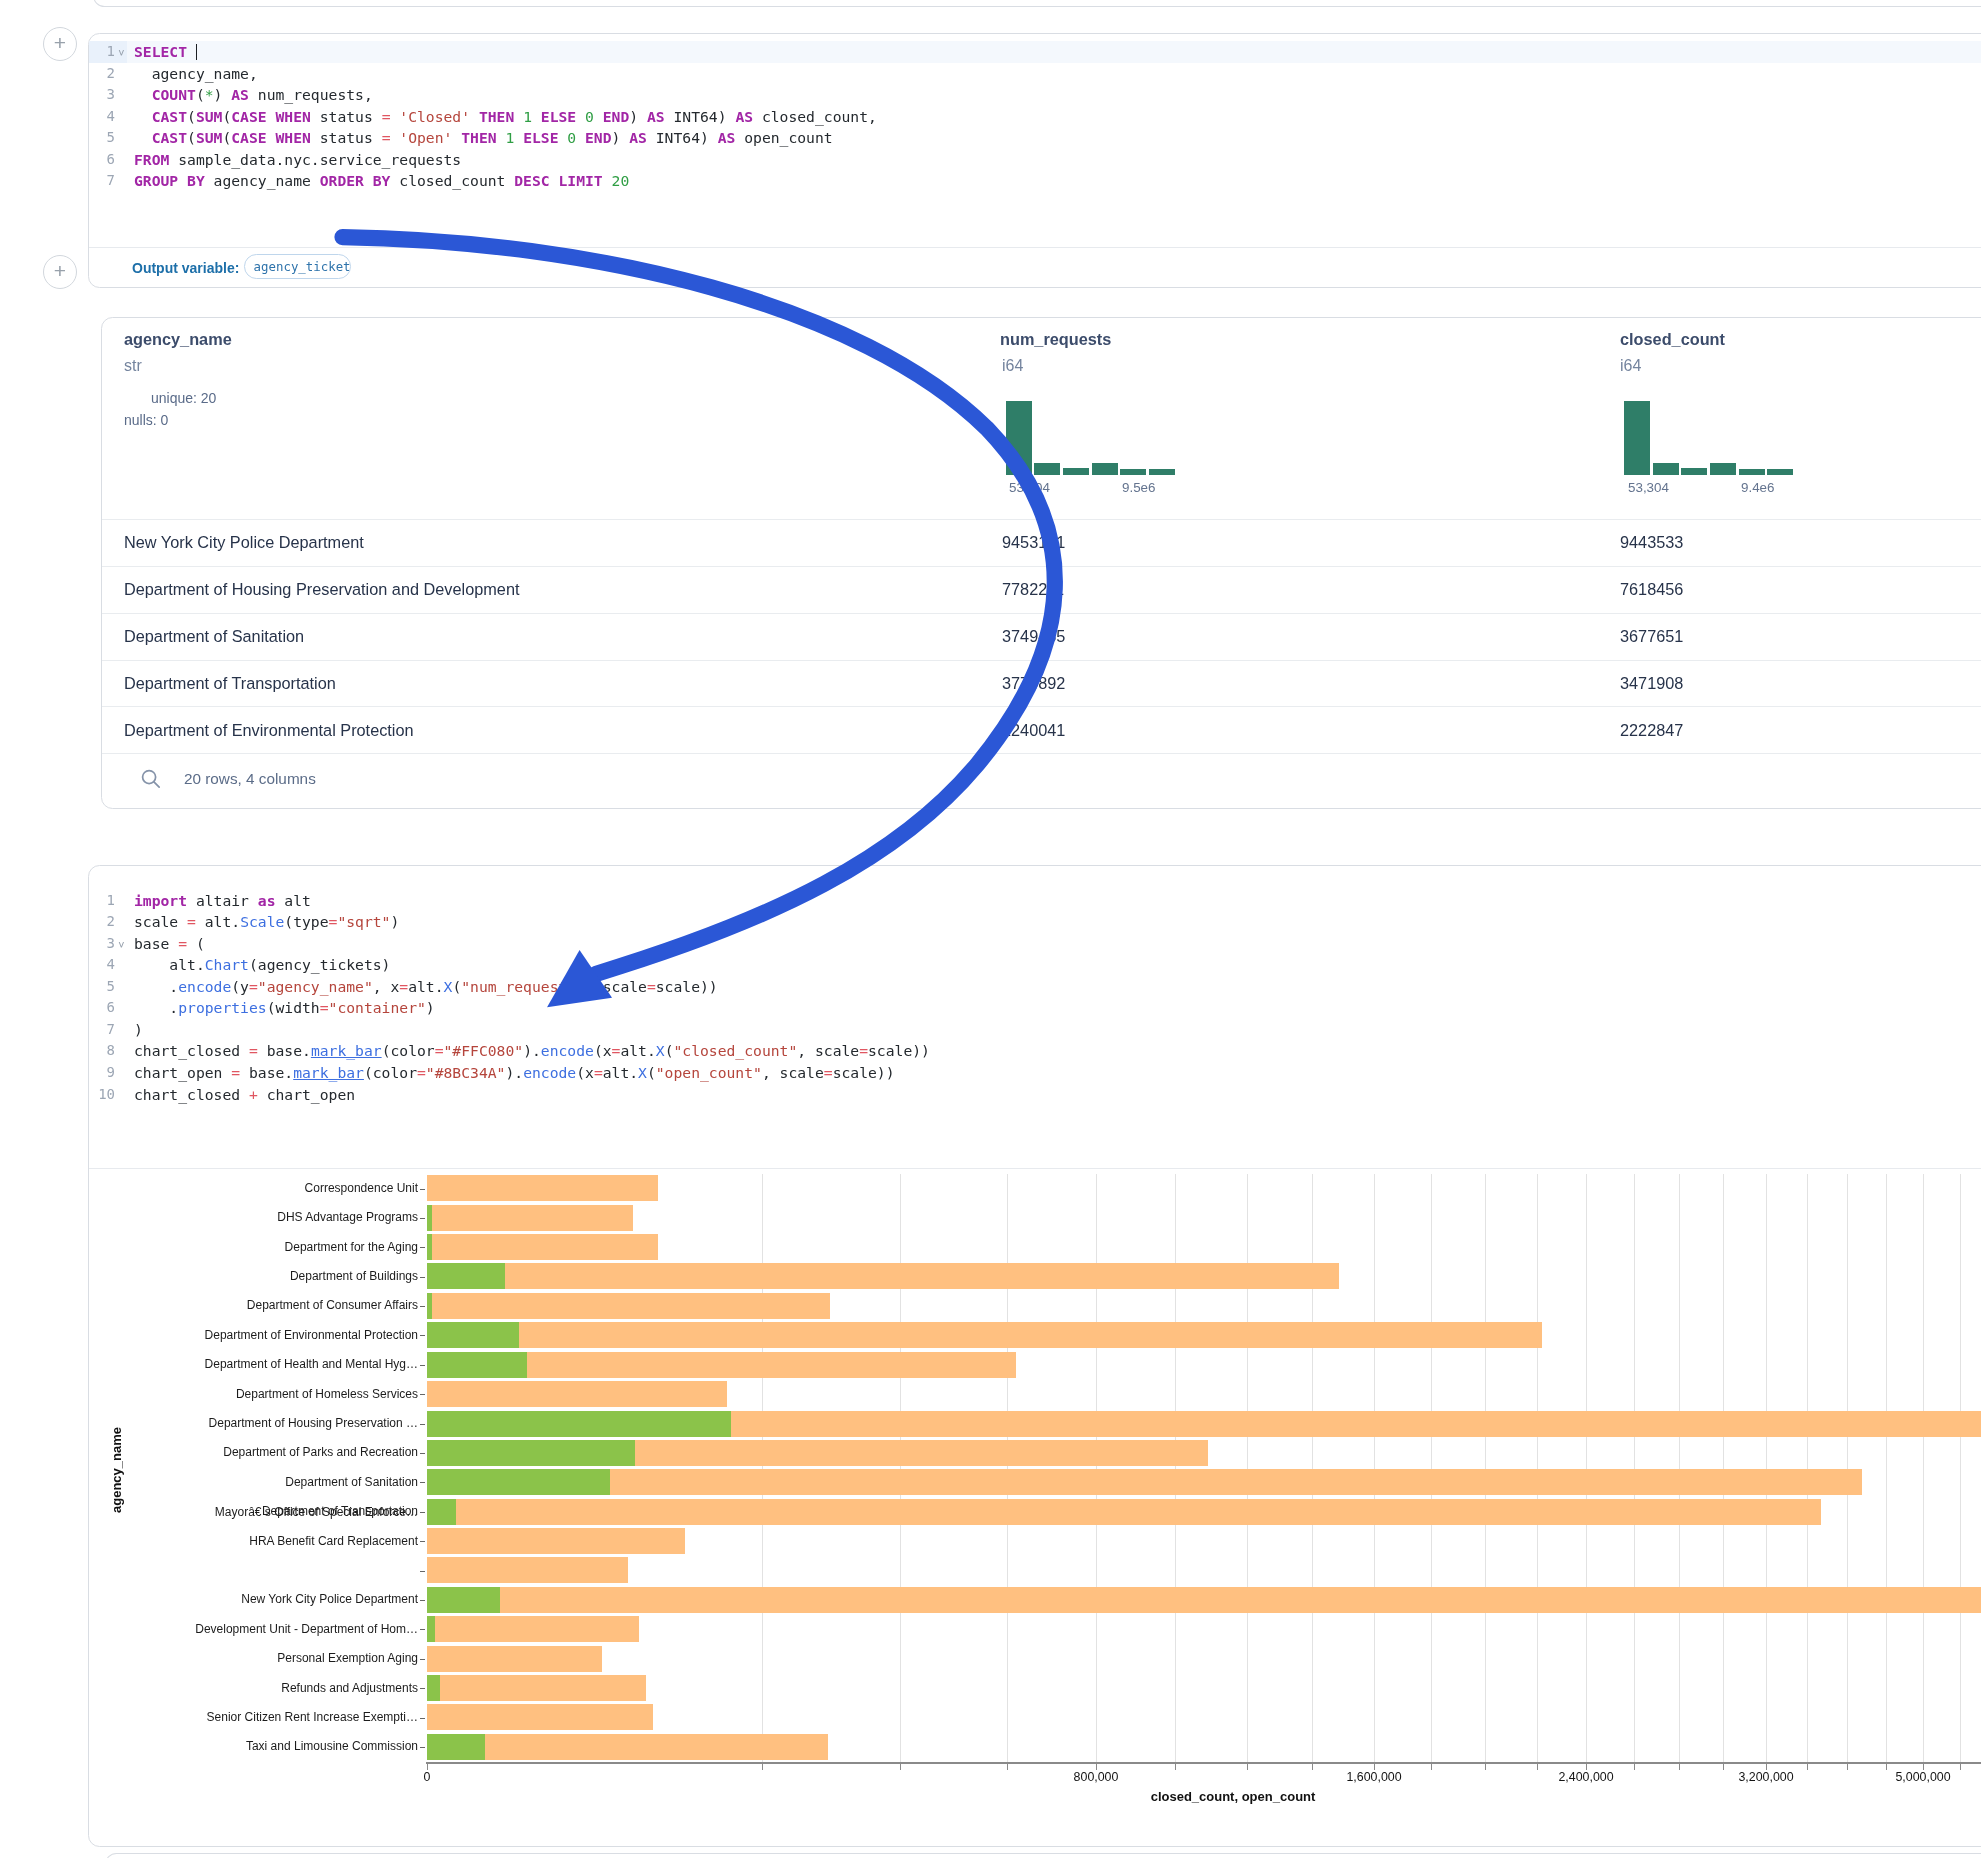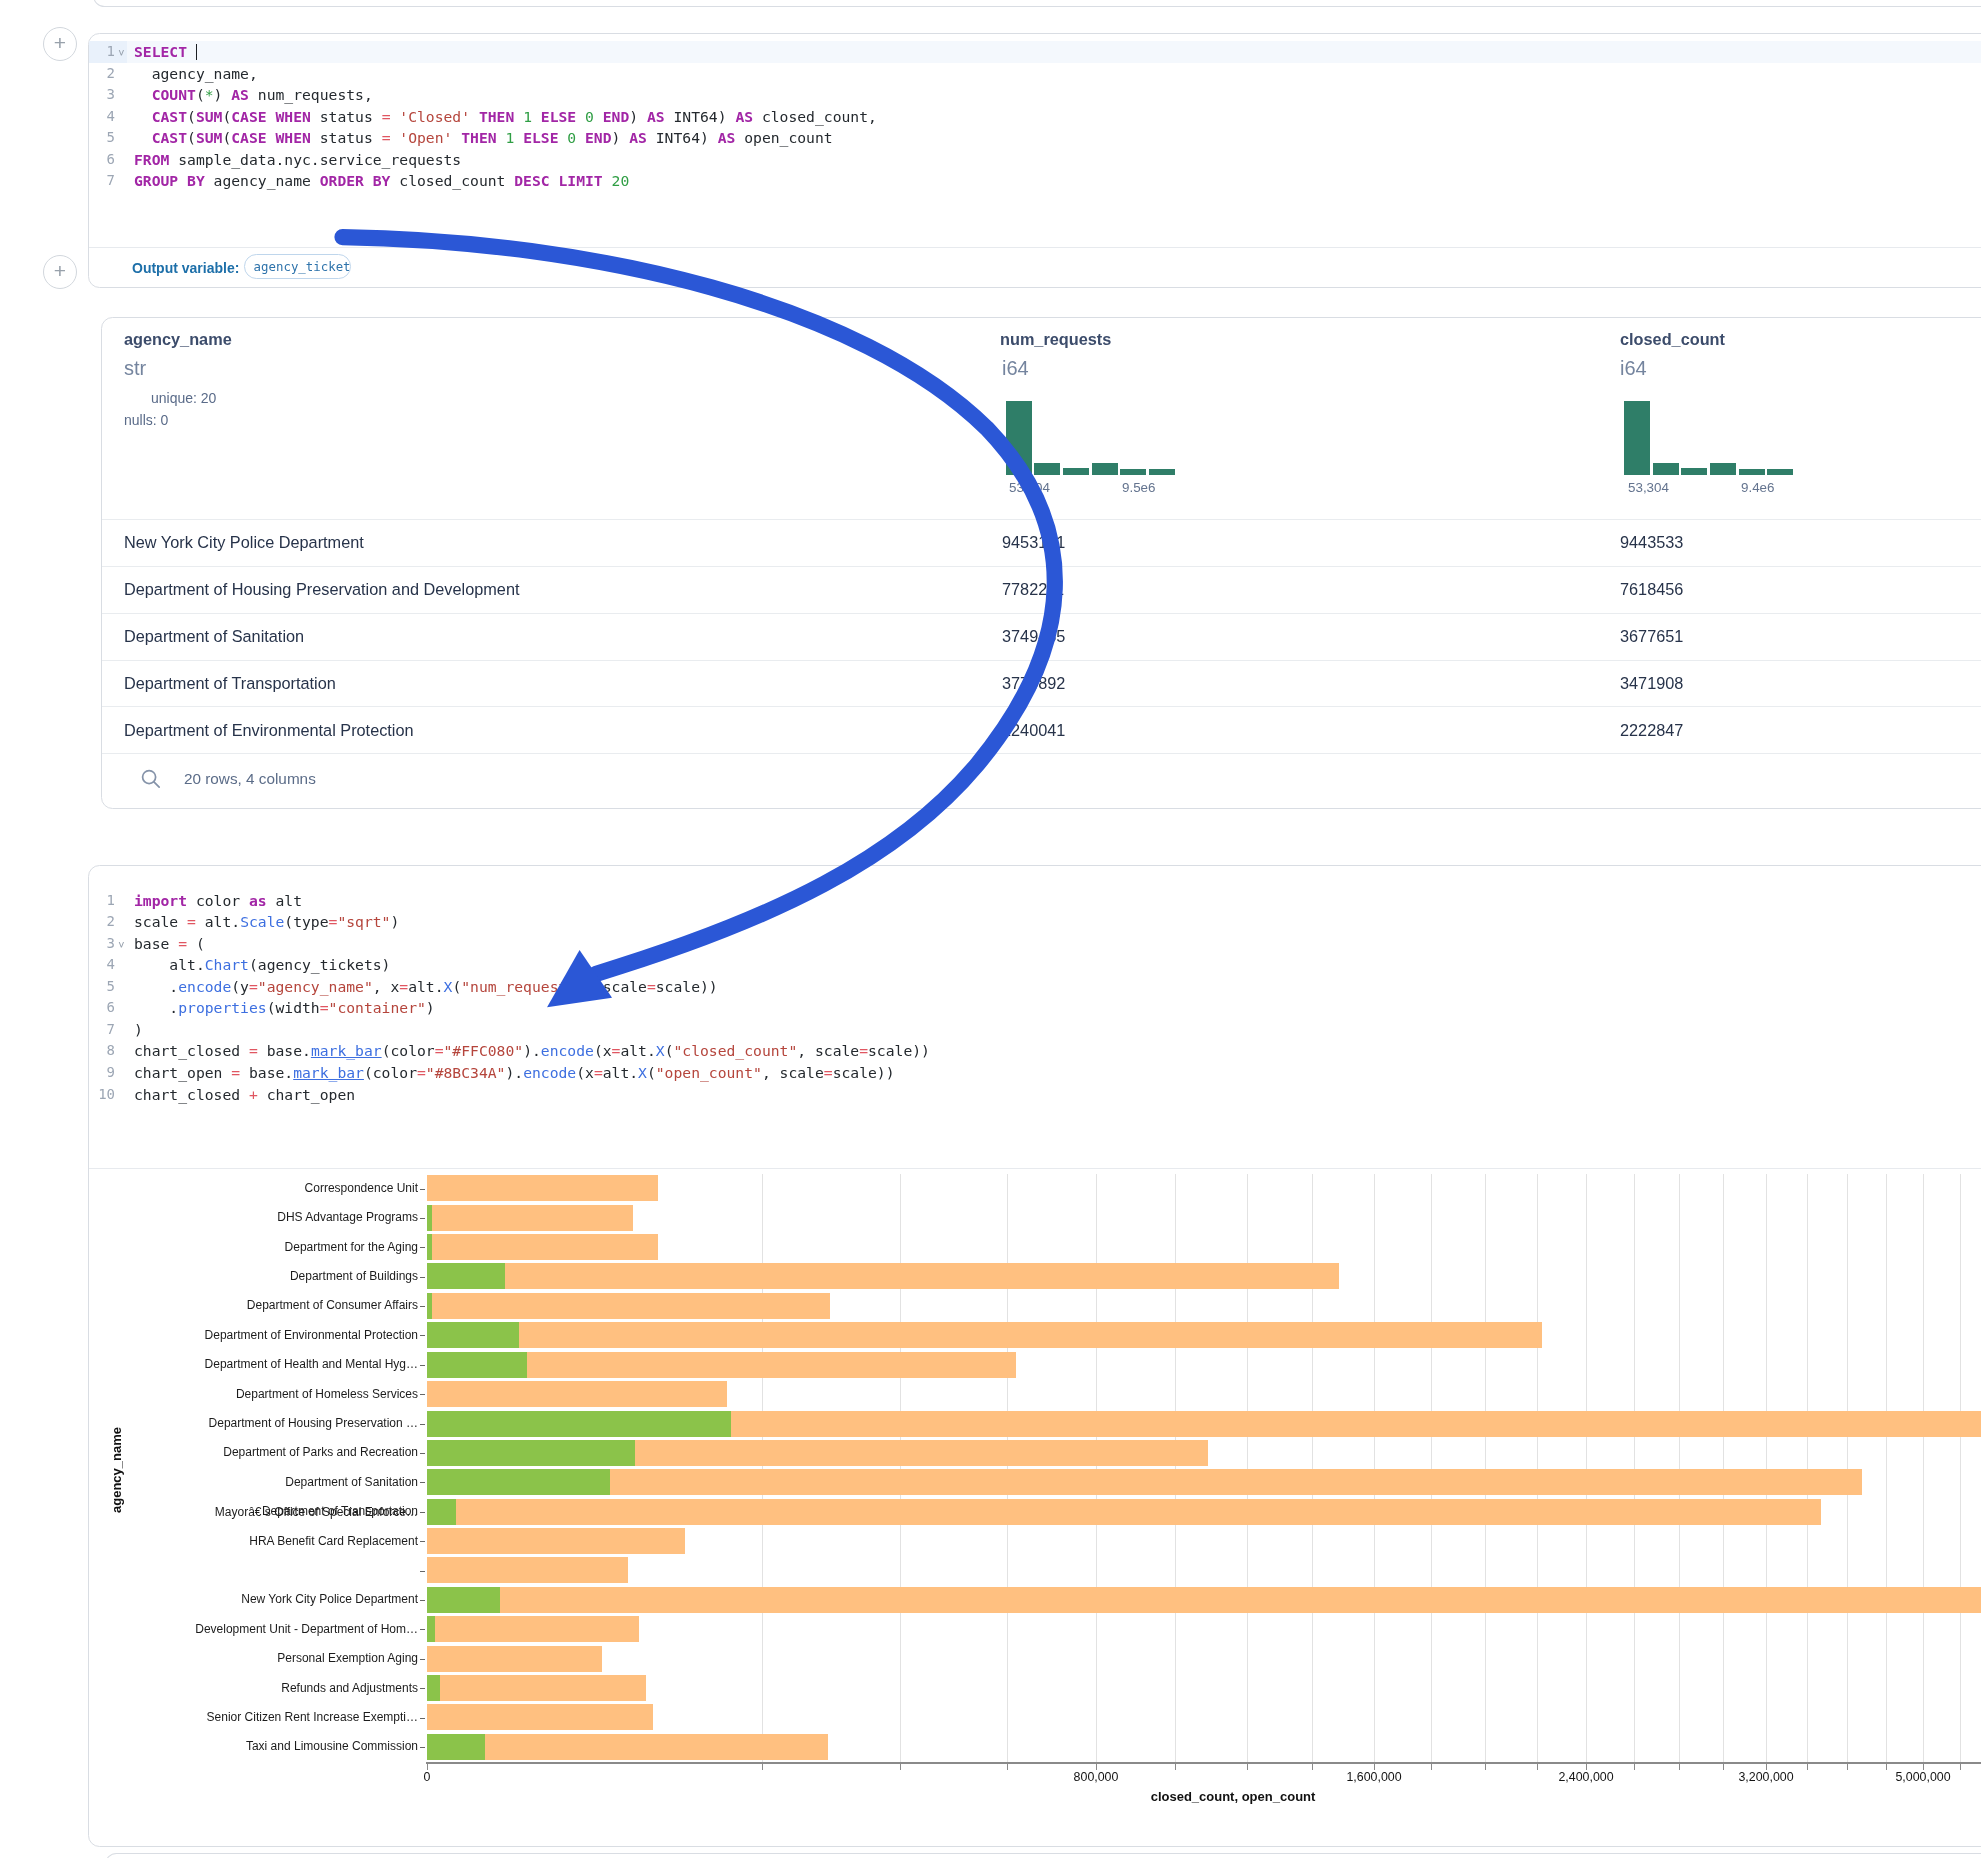--- a/index.html
+++ b/index.html
@@ -26,21 +26,21 @@
   .cursor{display:inline-block;width:1.4px;height:16.3px;background:#1b1f24;vertical-align:text-bottom;}
   .hl{position:absolute;background:#f4f8fd;}
   .hlgut{position:absolute;background:#e9f1fb;}
   
   .outlabel{position:absolute;font-size:14px;font-weight:bold;color:#1d6fa9;}
   .pill{position:absolute;height:23px;border:1.4px solid #bfd6ec;border-radius:12.4px;background:#fff;
         overflow:hidden;white-space:nowrap;font-family:"DejaVu Sans Mono",monospace;font-size:12.4px;
         color:#2e73ab;line-height:23px;padding-left:8.6px;cursor:pointer;}
   
   .colname{position:absolute;font-size:16.3px;font-weight:bold;color:#3c4c6b;}
-  .coltype{position:absolute;font-size:20px;color:#74849e;}
+  .coltype{position:absolute;font-size:16px;color:#74849e;}
   .colstat{position:absolute;font-size:14px;color:#5a6b89;}
   .histbar{position:absolute;background:#2f7e68;}
   .histlab{position:absolute;font-size:13.4px;color:#64748f;}
   .rowsep{position:absolute;height:1px;background:#e9ecef;}
   .cell{position:absolute;font-size:16.3px;color:#27334a;white-space:nowrap;}
   .tfoot{position:absolute;font-size:15.3px;color:#5b6c88;}
   
   .ylab{position:absolute;left:0;width:418px;text-align:right;font-size:12px;color:#1c1c1c;white-space:nowrap;}
   .ydash{position:absolute;width:4.8px;height:1.1px;background:#666;}
   .grid{position:absolute;width:1px;background:#e2e2e2;}
@@ -137,21 +137,21 @@
     </div>
   <svg class="overlay" width="23" height="23" style="left:140px;top:768px;pointer-events:auto;cursor:pointer;" viewBox="0 0 24 24">
     <circle cx="9.5" cy="9.5" r="6.8" fill="none" stroke="#8593a9" stroke-width="1.8"></circle>
     <line x1="14.5" y1="14.5" x2="20" y2="20" stroke="#8593a9" stroke-width="1.8" stroke-linecap="round"></line>
   </svg>
   <div class="tfoot" style="left:184px;top:770px;">20 rows, 4 columns</div>
 
   <div class="card" style="left:88px;top:865px;width:1939px;height:980px;"></div>
   <div id="py-editor">
       <div class="lnum" style="top: 890px;">1</div>
-      <div class="codeline" style="top: 890px;"><span class="tk">import</span><span> color </span><span class="tk">as</span><span> alt</span></div>
+      <div class="codeline" style="top: 890px;"><span class="tk">import</span><span> altair </span><span class="tk">as</span><span> alt</span></div>
       <div class="lnum" style="top: 911px;">2</div>
       <div class="codeline" style="top: 911px;"><span>scale </span><span class="to">=</span><span> alt.</span><span class="tf">Scale</span><span>(type</span><span class="to">=</span><span class="ts">"sqrt"</span><span>)</span></div>
       <div class="lnum" style="top: 933px;">3</div>
       <div class="fold" style="top: 934px;">&gt;</div>
       <div class="codeline" style="top: 933px;"><span>base </span><span class="to">=</span><span> (</span></div>
       <div class="lnum" style="top: 954px;">4</div>
       <div class="codeline" style="top: 954px;"><span>    alt.</span><span class="tf">Chart</span><span>(agency_tickets)</span></div>
       <div class="lnum" style="top: 976px;">5</div>
       <div class="codeline" style="top: 976px;"><span>    .</span><span class="tf">encode</span><span>(y</span><span class="to">=</span><span class="ts">"agency_name"</span><span>, x</span><span class="to">=</span><span>alt.</span><span class="tf">X</span><span>(</span><span class="ts">"num_requests"</span><span>, scale</span><span class="to">=</span><span>scale))</span></div>
       <div class="lnum" style="top: 997px;">6</div>

